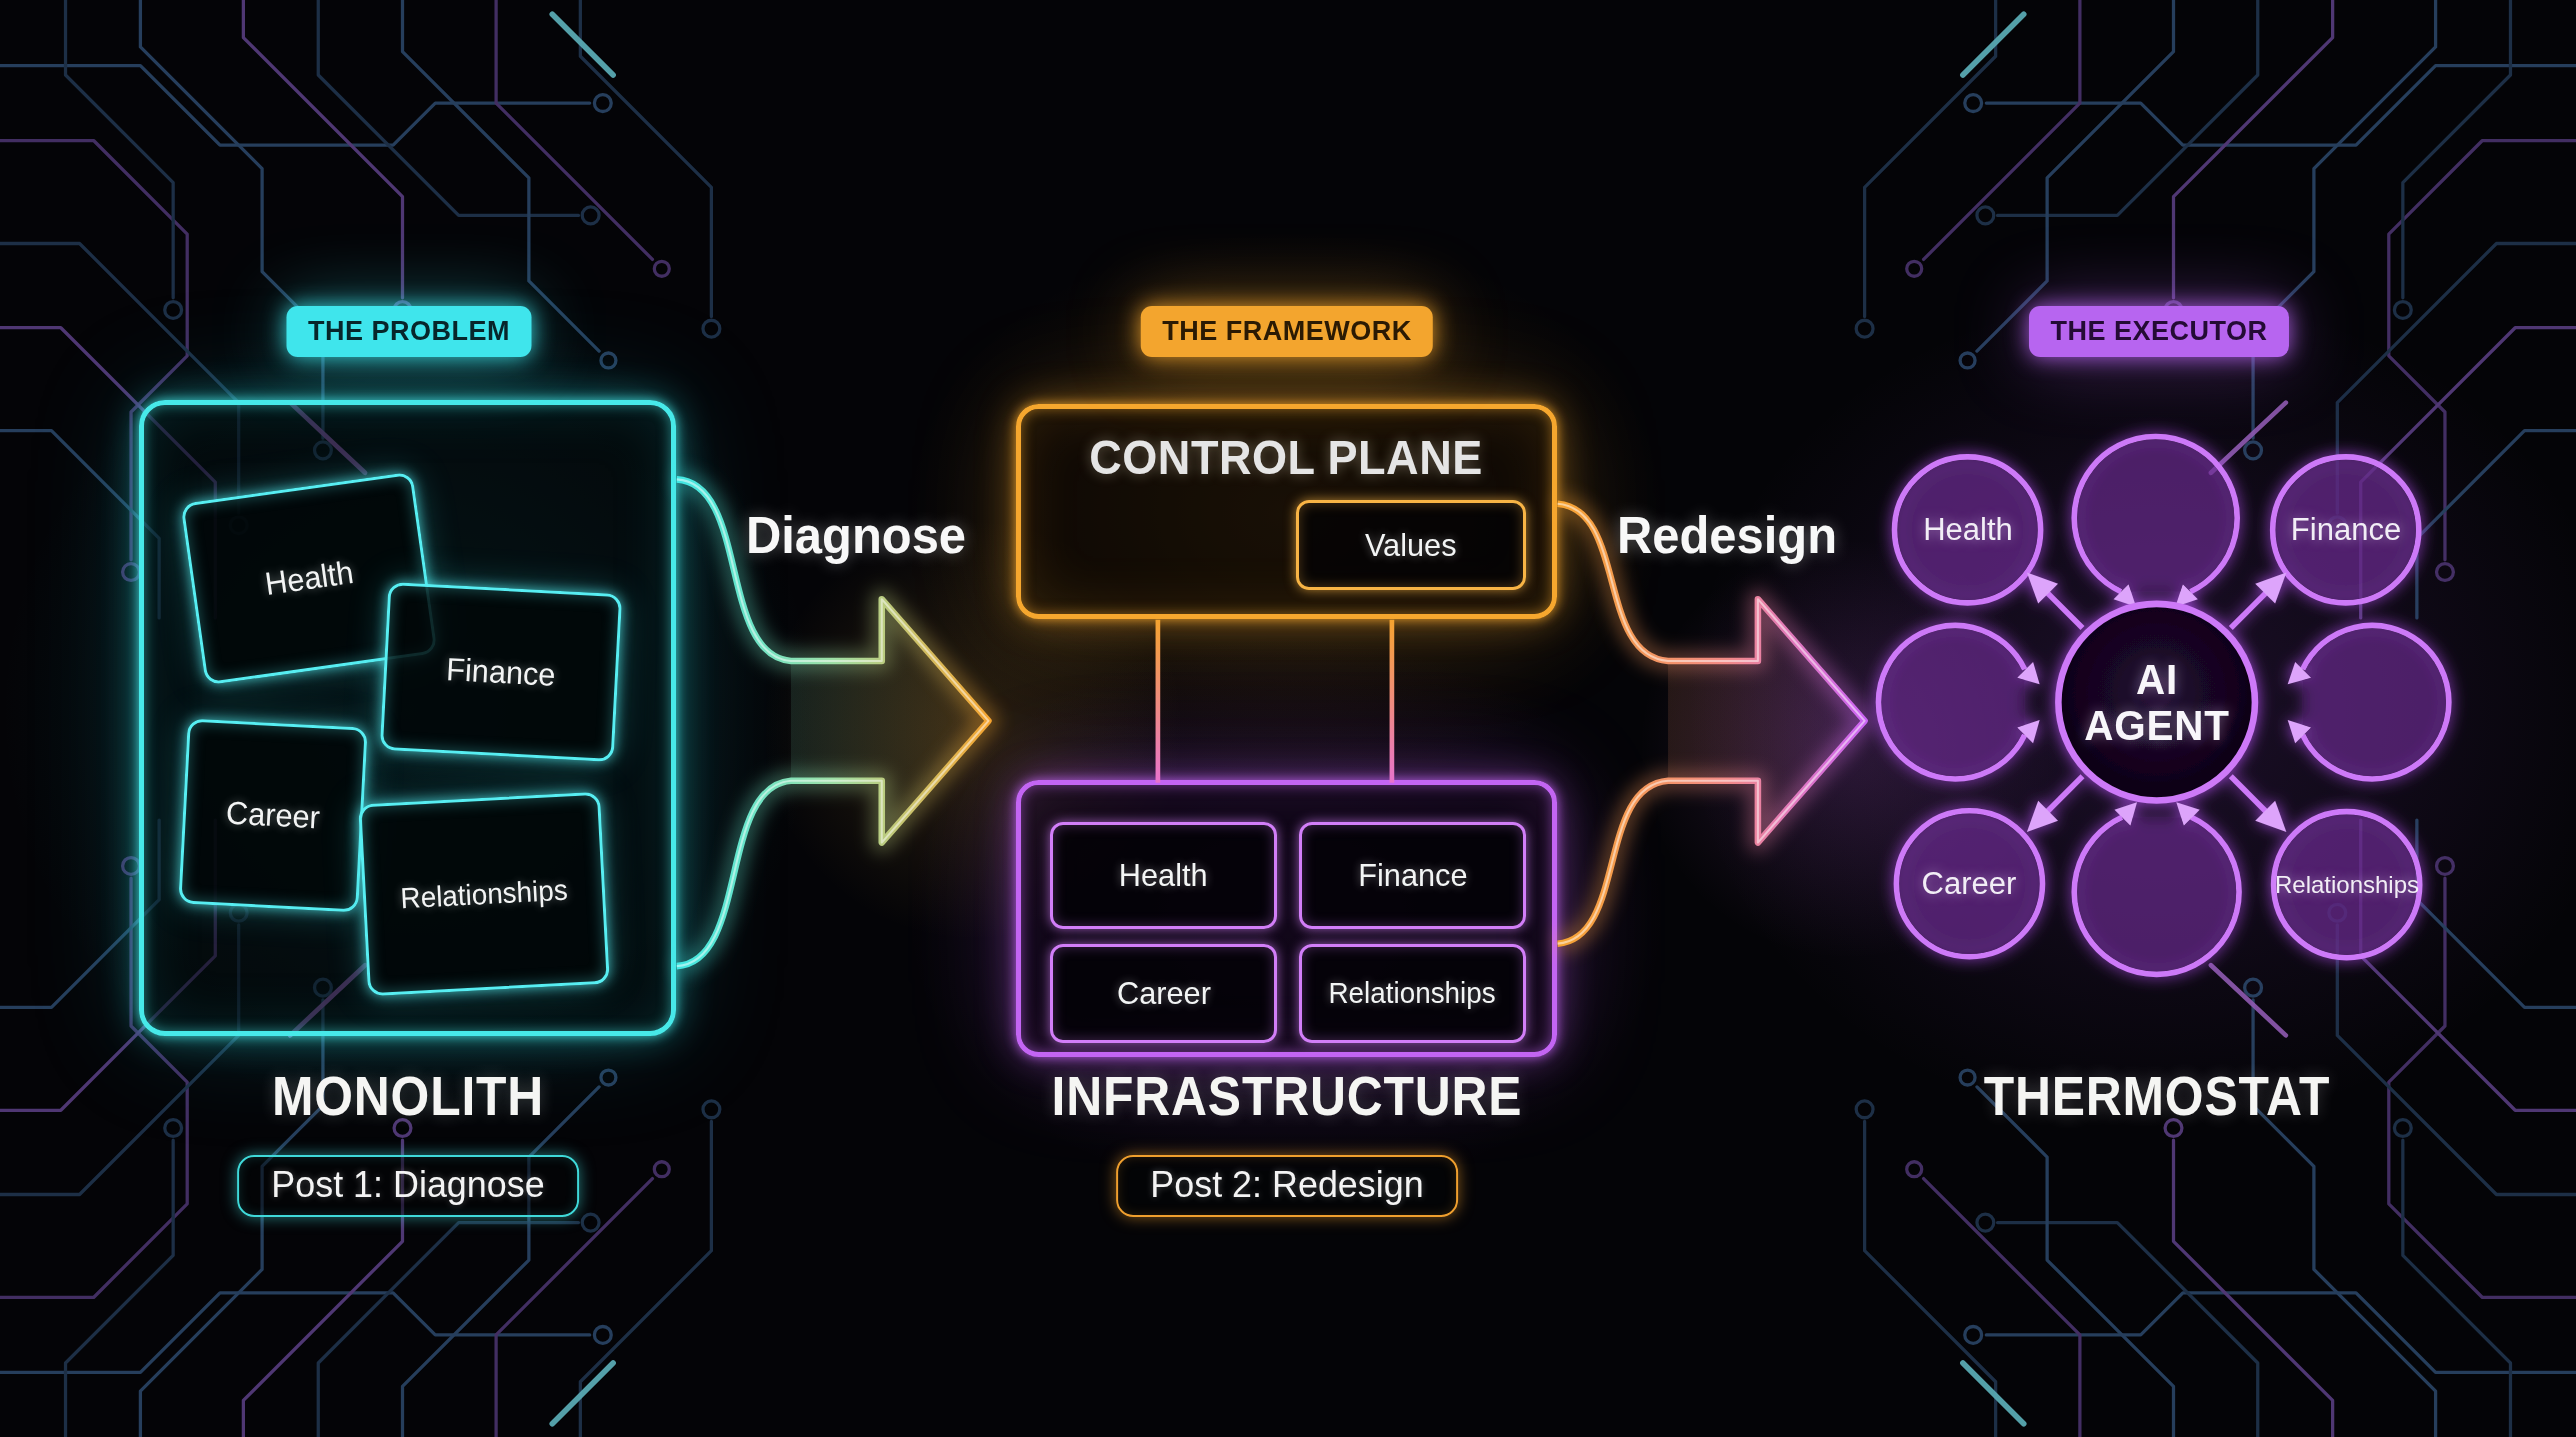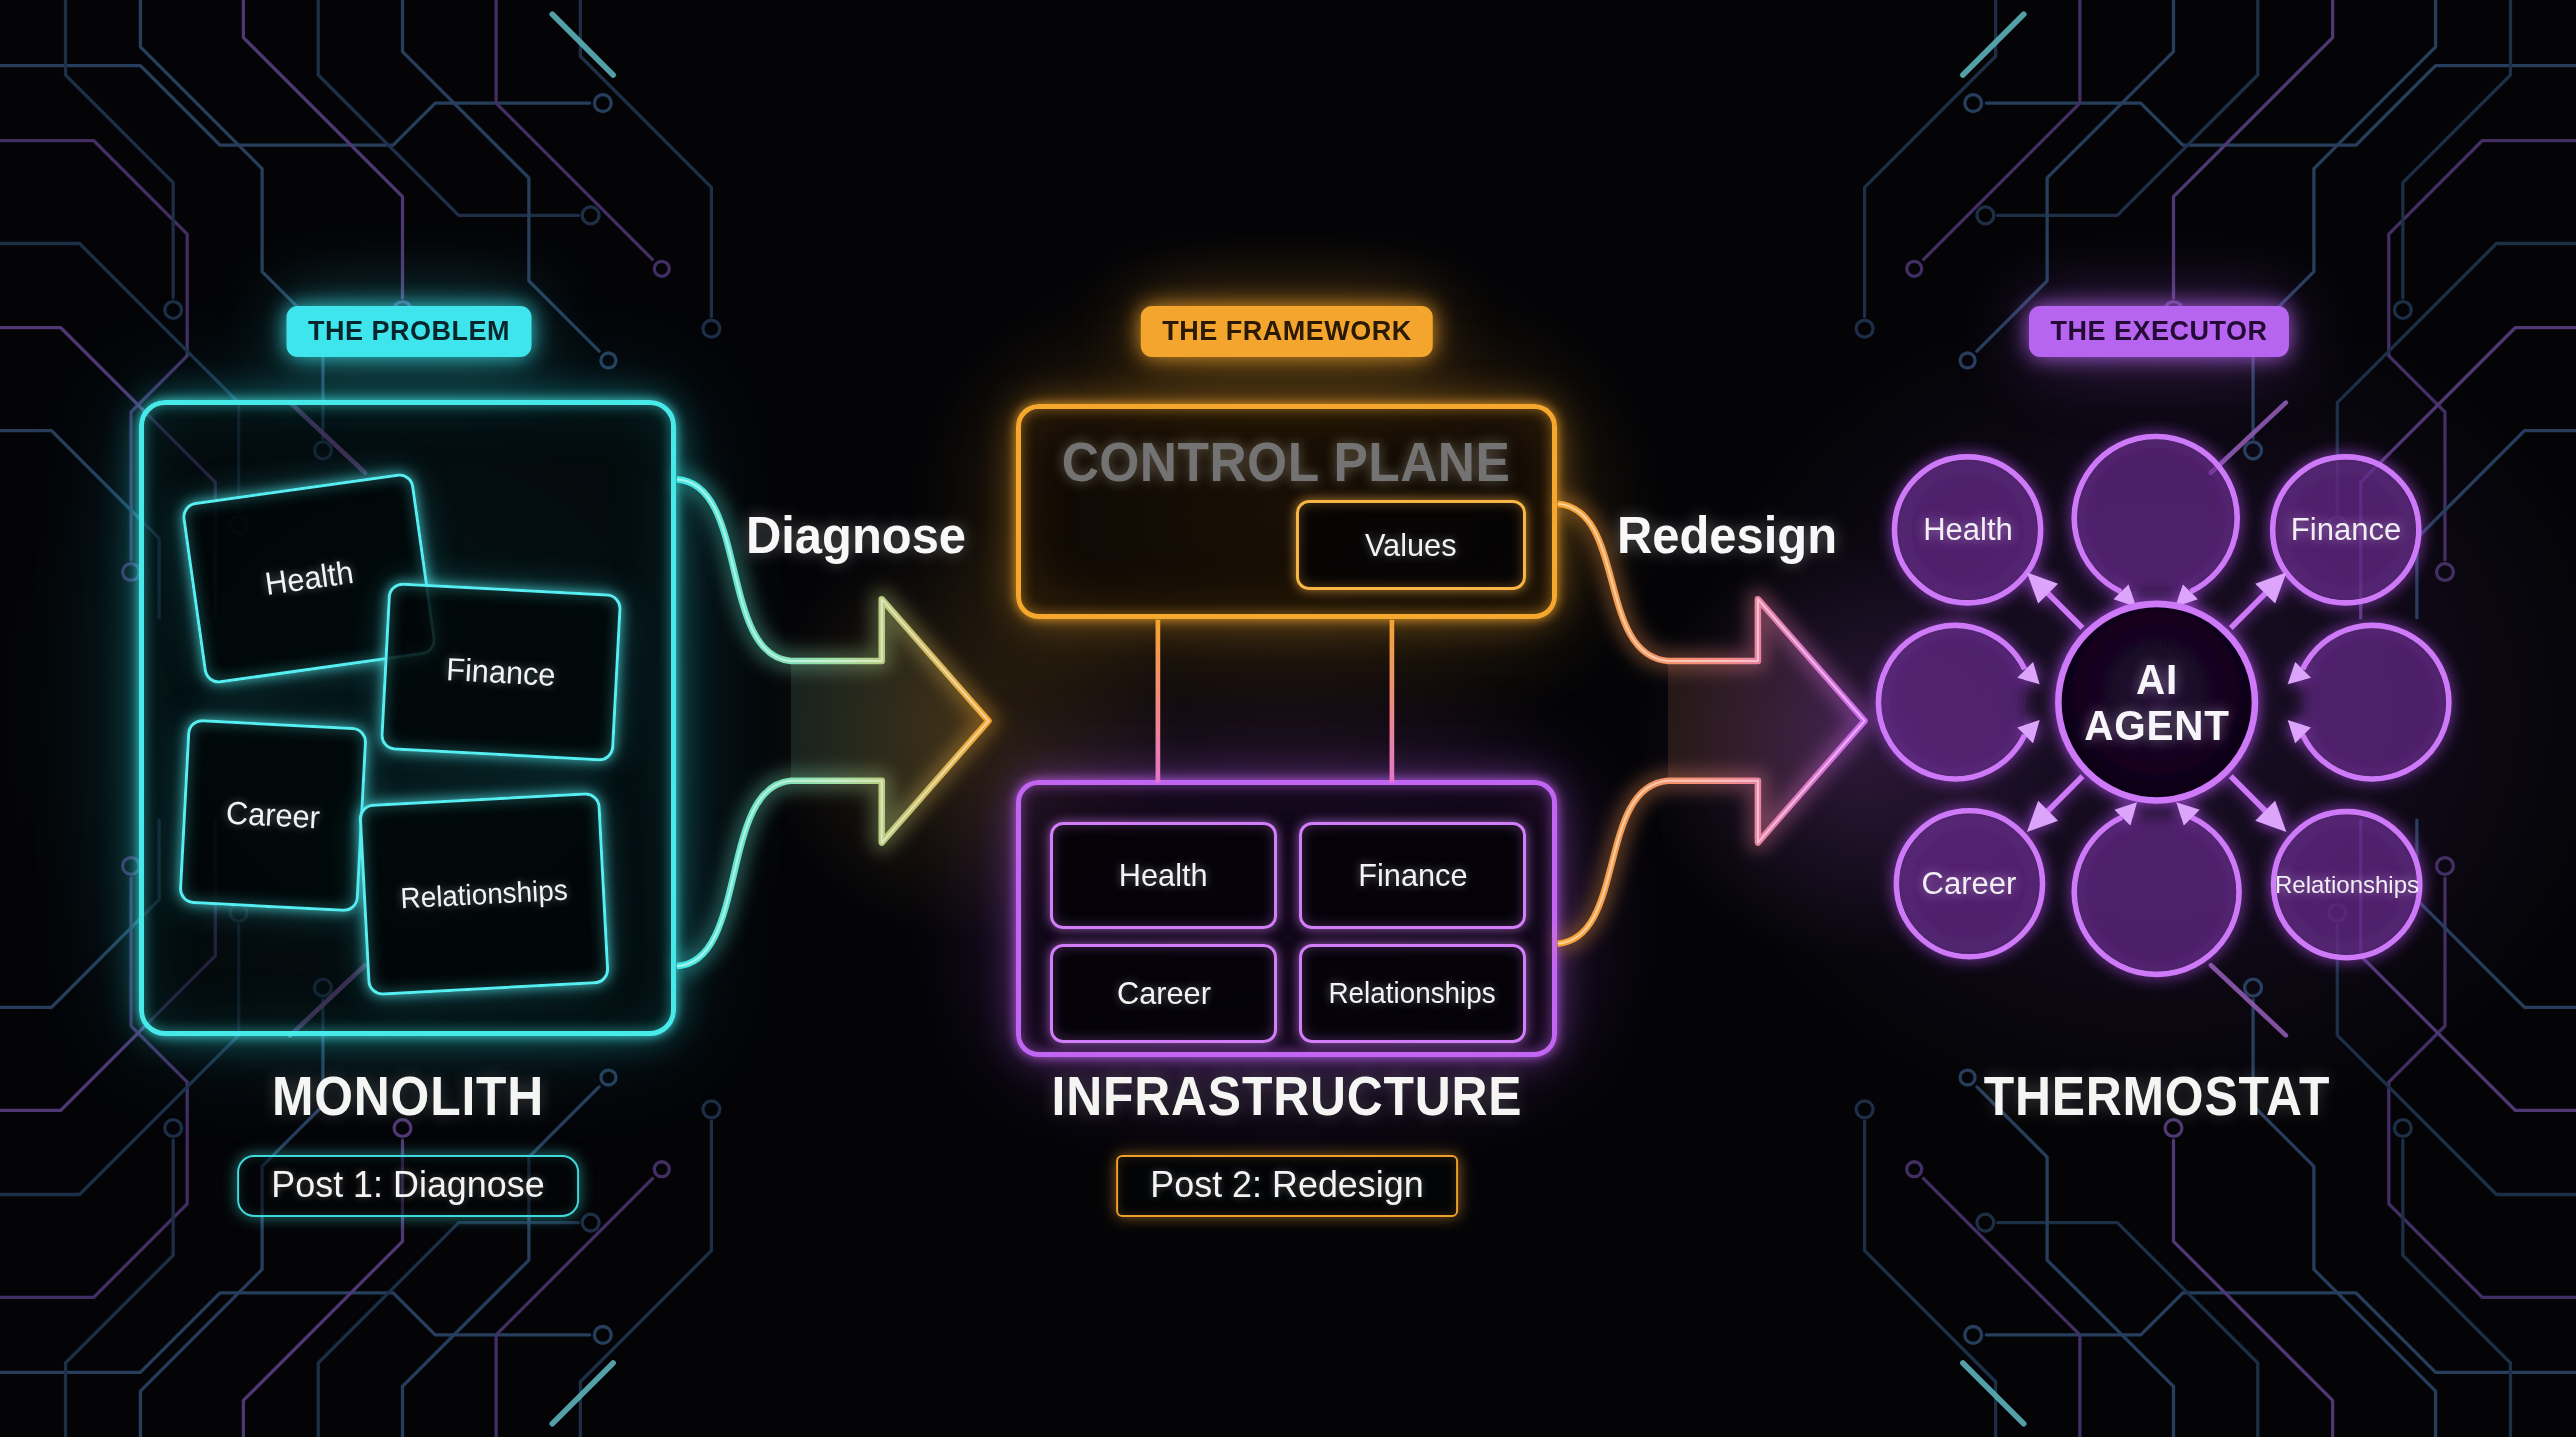--- a/index.html
+++ b/index.html
@@ -39,21 +39,21 @@
   .inner.ip { border-color:#d27ef8; box-shadow:0 0 11.2px rgba(210,126,248,.7), inset 0 0 13px rgba(210,126,248,.3); }
   .card { position:absolute; display:flex; align-items:center; justify-content:center;
           border:3.7px solid #57eef2; border-radius:15px; background:rgba(1,7,8,.85); z-index:2;
           box-shadow:0 0 13px rgba(87,238,242,.75),0 0 37px rgba(60,210,215,.3), inset 0 0 15px rgba(87,238,242,.35); }
 
   .box-label { font-size:32px; font-weight:400; color:#f3f5f5; white-space:nowrap;
                text-shadow:0 0 9.4px rgba(255,255,255,.4); transform:scaleX(.96); }
   .box-label.sm { font-size:29px; }
 
   .cp-title { position:absolute; top:429px; left:1286px; transform:translateX(-50%); z-index:2;
-              font-size:56px; font-weight:700; color:#737373; letter-spacing:0.5px;
+              font-size:49px; font-weight:700; color:#e5e5e5; letter-spacing:0.5px;
               text-shadow:0 0 13px rgba(255,240,210,.35); white-space:nowrap; }
   .cp-title span{ display:inline-block; transform:scaleX(.92); }
 
   
   .badge { position:absolute; top:306px; transform:translateX(-50%); height:51px; line-height:51px;
            padding:0 21.5px; border-radius:11.2px; font-weight:700; font-size:27px; letter-spacing:0.5px;
            z-index:4; white-space:nowrap; }
   .badge-cyan   { background:#3fe5ec; color:#07262b; box-shadow:0 0 22.5px rgba(63,229,236,.9),0 0 75px rgba(63,229,236,.4); }
   .badge-orange { background:#f3a52e; color:#2b1a03; box-shadow:0 0 22.5px rgba(243,165,46,.9),0 0 75px rgba(243,165,46,.4); }
   .badge-purple { background:#b765f0; color:#240b35; box-shadow:0 0 22.5px rgba(183,101,240,.9),0 0 75px rgba(183,101,240,.4); }
@@ -63,21 +63,21 @@
                    font-size:56px; font-weight:700; color:#f5f5f3; letter-spacing:0.9px;
                    text-shadow:0 0 17px rgba(255,255,255,.22); white-space:nowrap; }
   .section-title span{ display:inline-block; transform:scaleX(.89); }
 
   .pill { position:absolute; top:1155px; transform:translateX(-50%); height:62px; line-height:56px;
           padding:0 28px; border-radius:17px; border:2.8px solid; font-size:37px; font-weight:400;
           color:#f4f4f4; background:rgba(2,4,5,.5); z-index:4; white-space:nowrap;
           text-shadow:0 0 7.5px rgba(255,255,255,.3); }
   .pill span{ display:inline-block; transform:scaleX(.97); }
   .pill-cyan   { border-color:#3fd9d9; box-shadow:0 0 15px rgba(63,217,217,.55), inset 0 0 11.2px rgba(63,217,217,.18); }
-  .pill-orange { border-color:#ef9f2e; box-shadow:0 0 15px rgba(239,159,46,.55), inset 0 0 11.2px rgba(239,159,46,.18);border-radius:6px; }
+  .pill-orange { border-color:#ef9f2e; box-shadow:0 0 15px rgba(239,159,46,.55), inset 0 0 11.2px rgba(239,159,46,.18); }
   .pill-purple { border-color:#b668ef; box-shadow:0 0 15px rgba(182,104,239,.55), inset 0 0 11.2px rgba(182,104,239,.18); }
 
   
   .arrow-label { position:absolute; transform:translate(-50%,-50%); z-index:4; font-size:52px; font-weight:700;
                  color:#f8f8f8; text-shadow:0 0 17px rgba(255,255,255,.35); white-space:nowrap; }
   .arrow-label span{ display:inline-block; transform:scaleX(.94); }
 
   .node-label { position:absolute; transform:translate(-50%,-50%); z-index:5; font-size:31px; font-weight:400;
                 color:#f2eef6; text-shadow:0 0 11.2px rgba(235,210,255,.55); white-space:nowrap; }
   .node-label.small { font-size:24px; }

